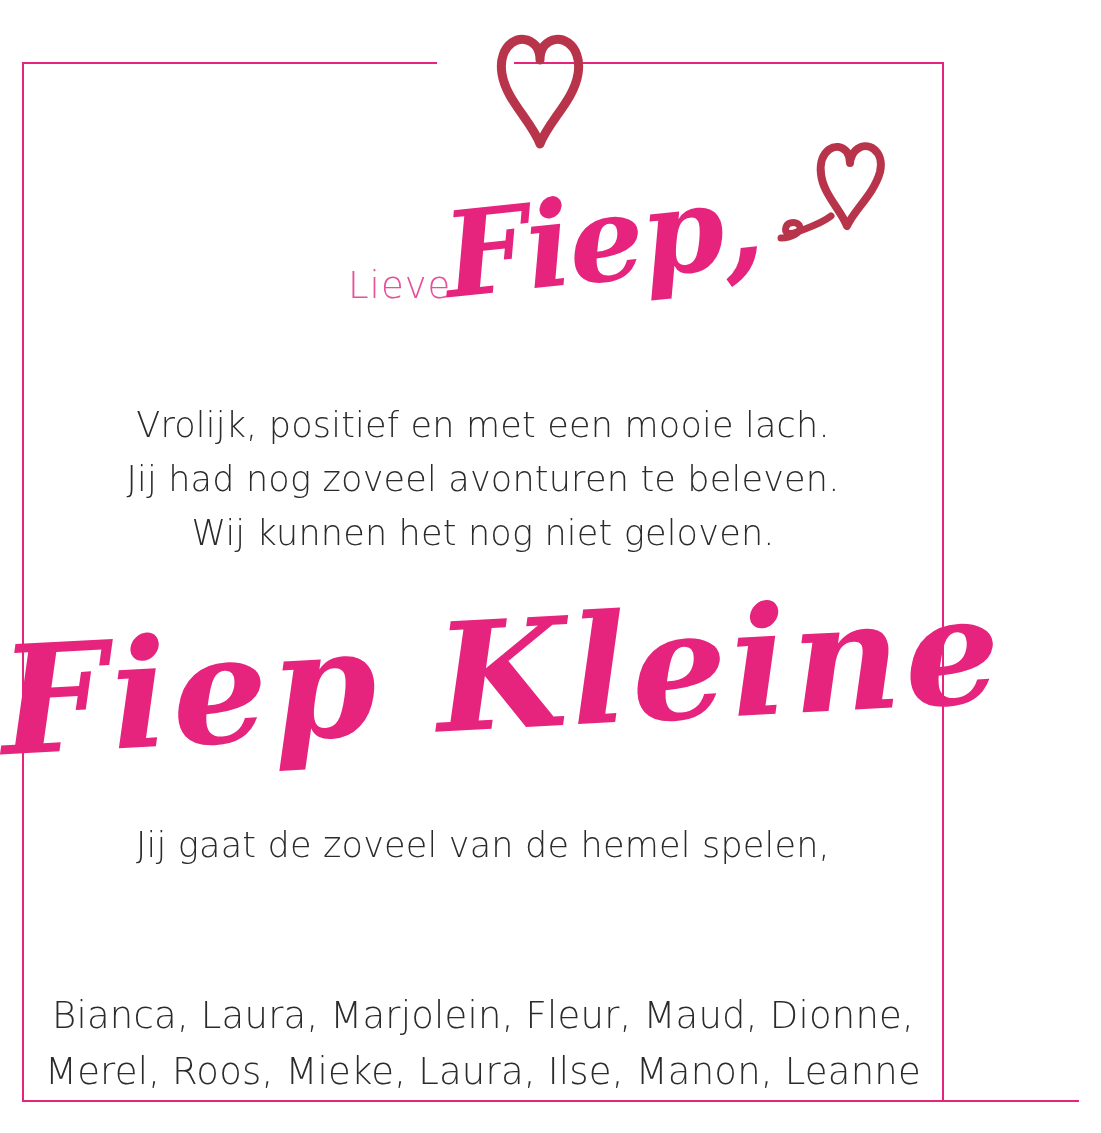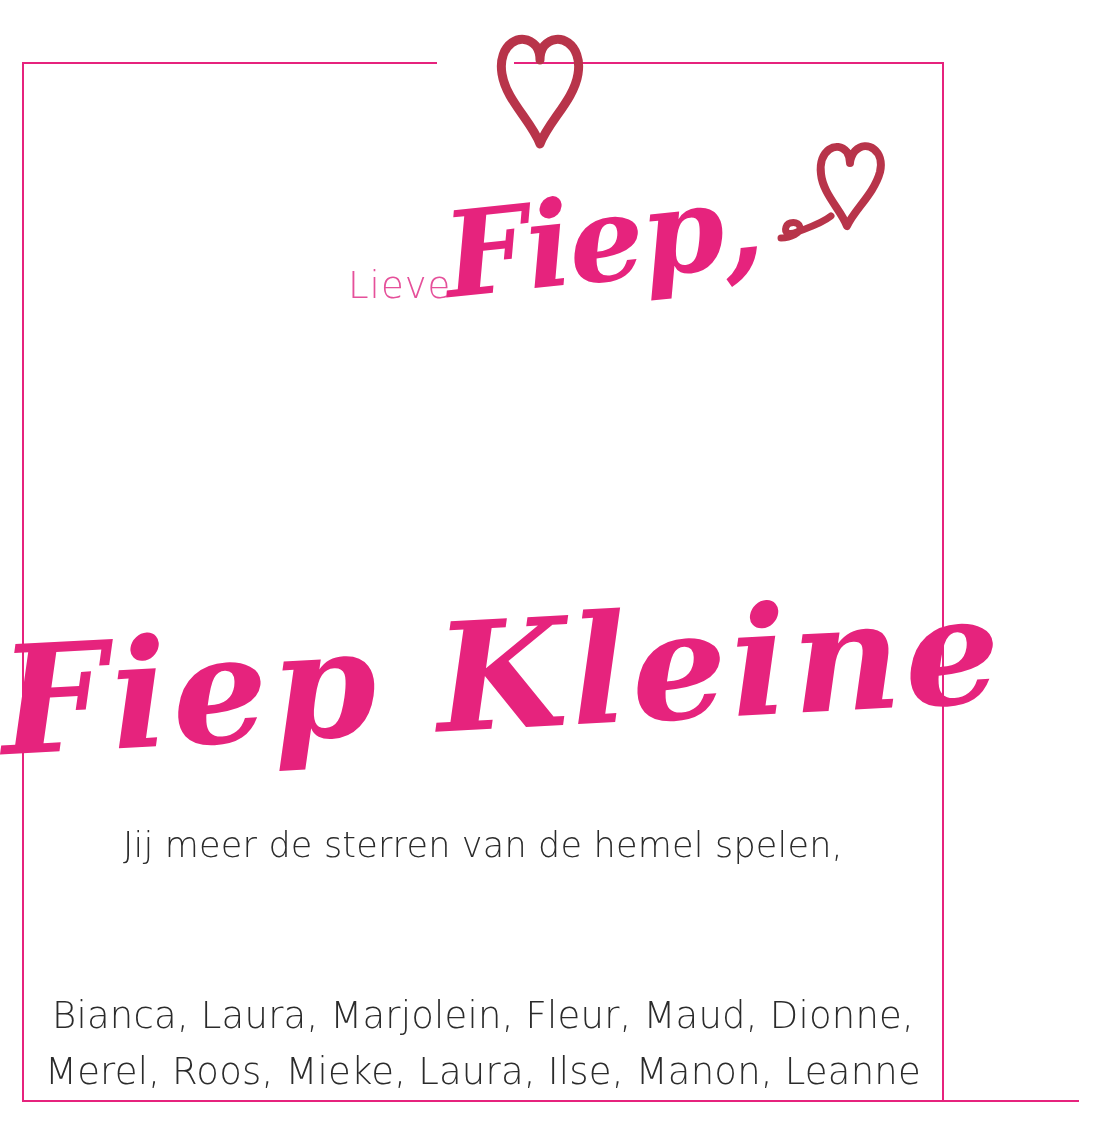--- a/index.html
+++ b/index.html
@@ -169,25 +169,30 @@
       <path d="M56 96 C 46 104, 32 108, 22 112 C 14 115, 9 113, 11 107 C 13 101, 24 101, 25 107
                C 26 113, 16 118, 6 118" fill="none" stroke="#b8344a" stroke-width="7" stroke-linecap="round" stroke-linejoin="round"></path>
     </svg>
   </div>
 
   <div class="greeting">
     <span class="greeting-small">Lieve</span>
     <span class="greeting-script">Fiep,</span>
   </div>
 
+  <div class="verse verse-one">
+    <div>Vrolijk, positief en met een mooie lach.</div>
+    <div>Jij had nog zoveel avonturen te beleven.</div>
+    <div>Wij kunnen het nog niet geloven.</div>
+  </div>
 
   <div class="bigname">Fiep Kleine</div>
 
   <div class="verse verse-two">
-    <div>Jij meer de sterren van de hemel spelen,</div>
+    <div>Jij gaat de zoveel van de hemel spelen,</div>
   </div>
 
   <div class="signatures">
     <div>Bianca, Laura, Marjolein, Fleur, Maud, Dionne,</div>
     <div>Merel, Roos, Mieke, Laura, Ilse, Manon, Leanne</div>
   </div>
 
 </div>
 
 </body></html>

